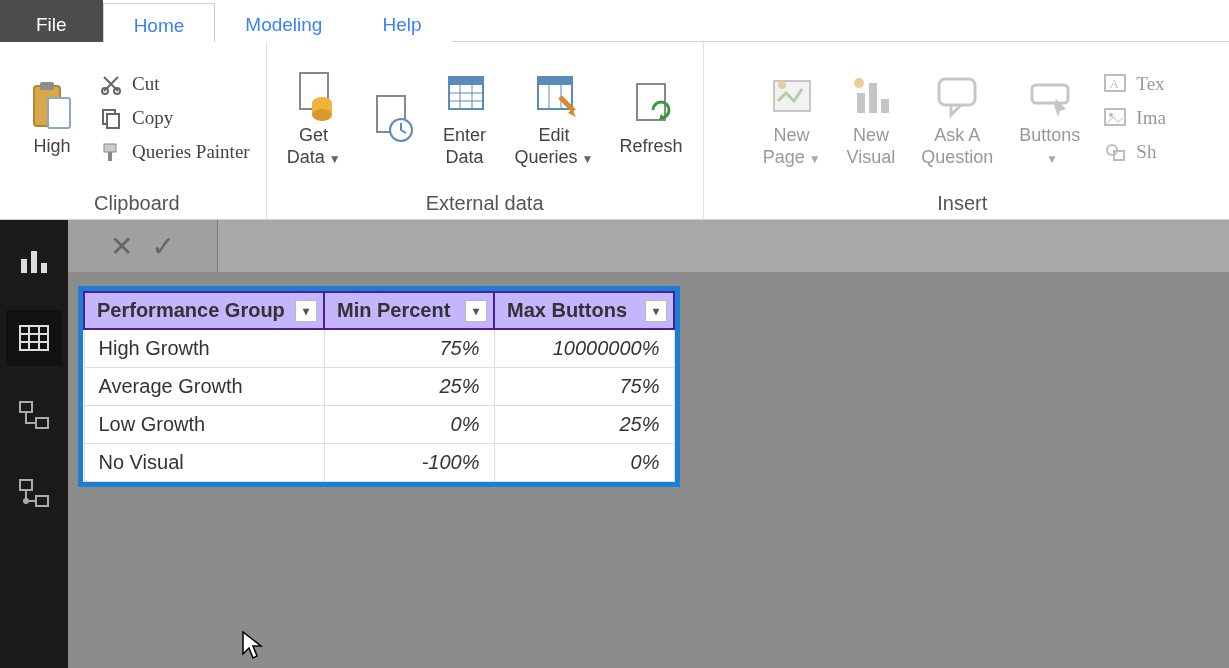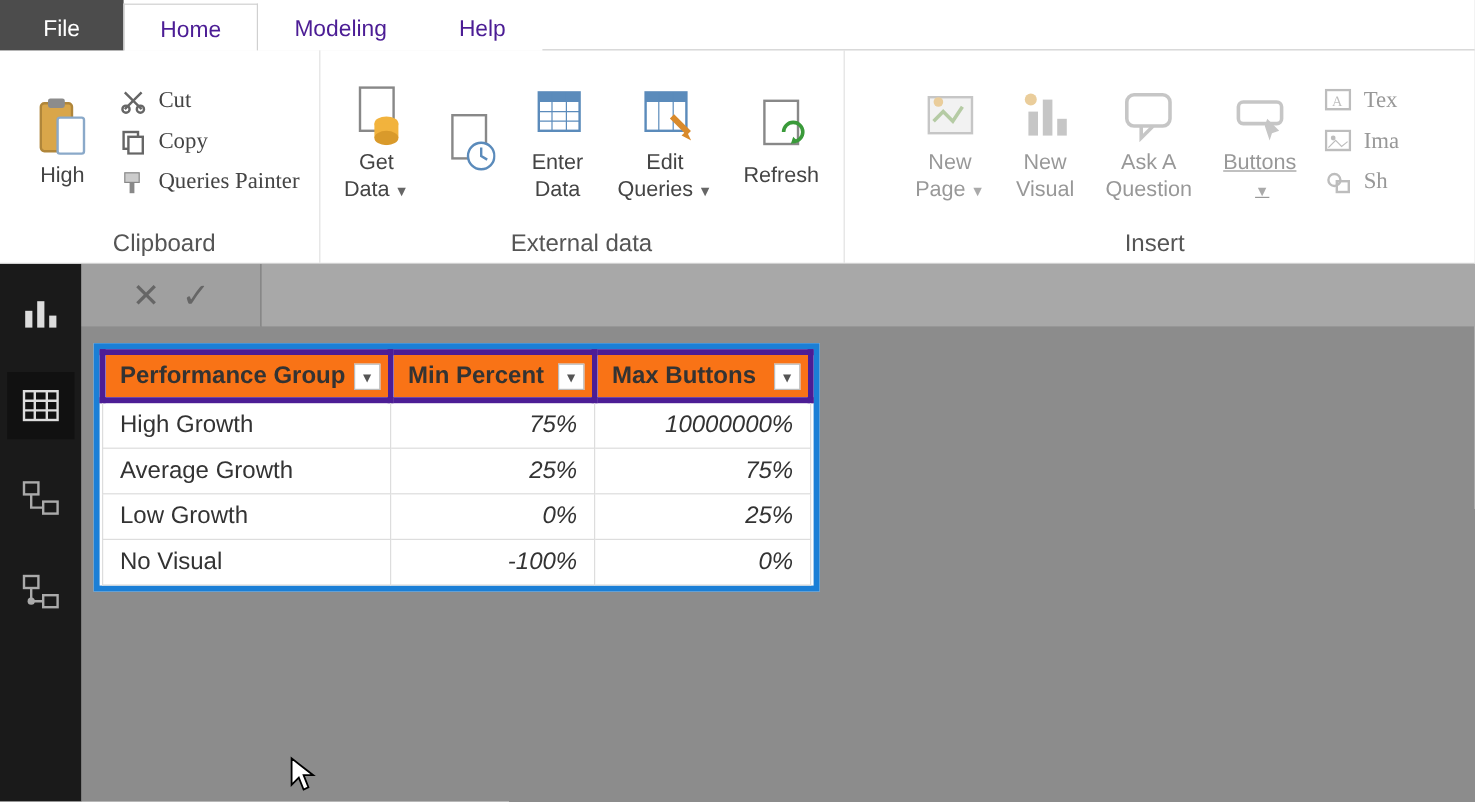--- a/index.html
+++ b/index.html
@@ -14,21 +14,21 @@
   
   .menu-bar {
     display: flex;
     align-items: stretch;
     background: #fff;
     height: 42px;
   }
   .menu-tab {
     padding: 8px 30px 0 30px;
     font-size: 19px;
-    color: #4c1d95;
+    color: #3b82f6;
     cursor: pointer;
     display: flex;
     align-items: center;
   }
   .menu-tab.file {
     background: #4c4c4c;
     color: #fff;
     padding-left: 36px;
     padding-right: 36px;
   }
@@ -172,26 +172,26 @@
     top:66px;
     left:10px;
     border:5px solid #1b7fd6;
     background:#fff;
   }
   table.data-table {
     border-collapse: collapse;
     font-size: 20px;
   }
   .data-table th {
-    background:#f97316;
+    background:#c4b5fd;
     font-weight:600;
     color:#333;
     text-align:left;
     padding:6px 12px;
-    border:5px solid #4c1d95;
+    border:2px solid #4c1d95;
     position:relative;
   }
   .data-table th .filter-btn {
     position:absolute;
     right:6px;
     top:50%;
     transform:translateY(-50%);
     width:22px;height:22px;
     border:1px solid #bbb;
     background:#fff;
@@ -366,21 +366,21 @@
       <div class="big-btn" style="opacity:.55;">
         <div class="icon-slot">
           <svg width="48" height="48">
               <rect x="6" y="8" width="36" height="26" rx="6" fill="none" stroke="#999" stroke-width="3"></rect>
               <path d="M18 34 L18 44 L28 34" fill="none" stroke="#999" stroke-width="3"></path>
             </svg>
         </div>
         <div class="lbl" style="white-space:pre;">Ask A
 Question</div>
       </div>
-      <div class="big-btn" style="opacity:.55;text-decoration:underline;">
+      <div class="big-btn" style="opacity:.55;">
         <div class="icon-slot">
           <svg width="48" height="48">
               <rect x="6" y="14" width="36" height="18" rx="4" fill="none" stroke="#999" stroke-width="3"></rect>
               <path d="M30 28 L40 38 L34 40 L32 46 L28 34 Z" fill="#999"></path>
             </svg>
         </div>
         <div class="lbl"><span>Buttons</span><br><span class="caret">▼</span></div>
       </div>
       <div class="small-btns" style="opacity:.55;">
         <div class="small-btn">

